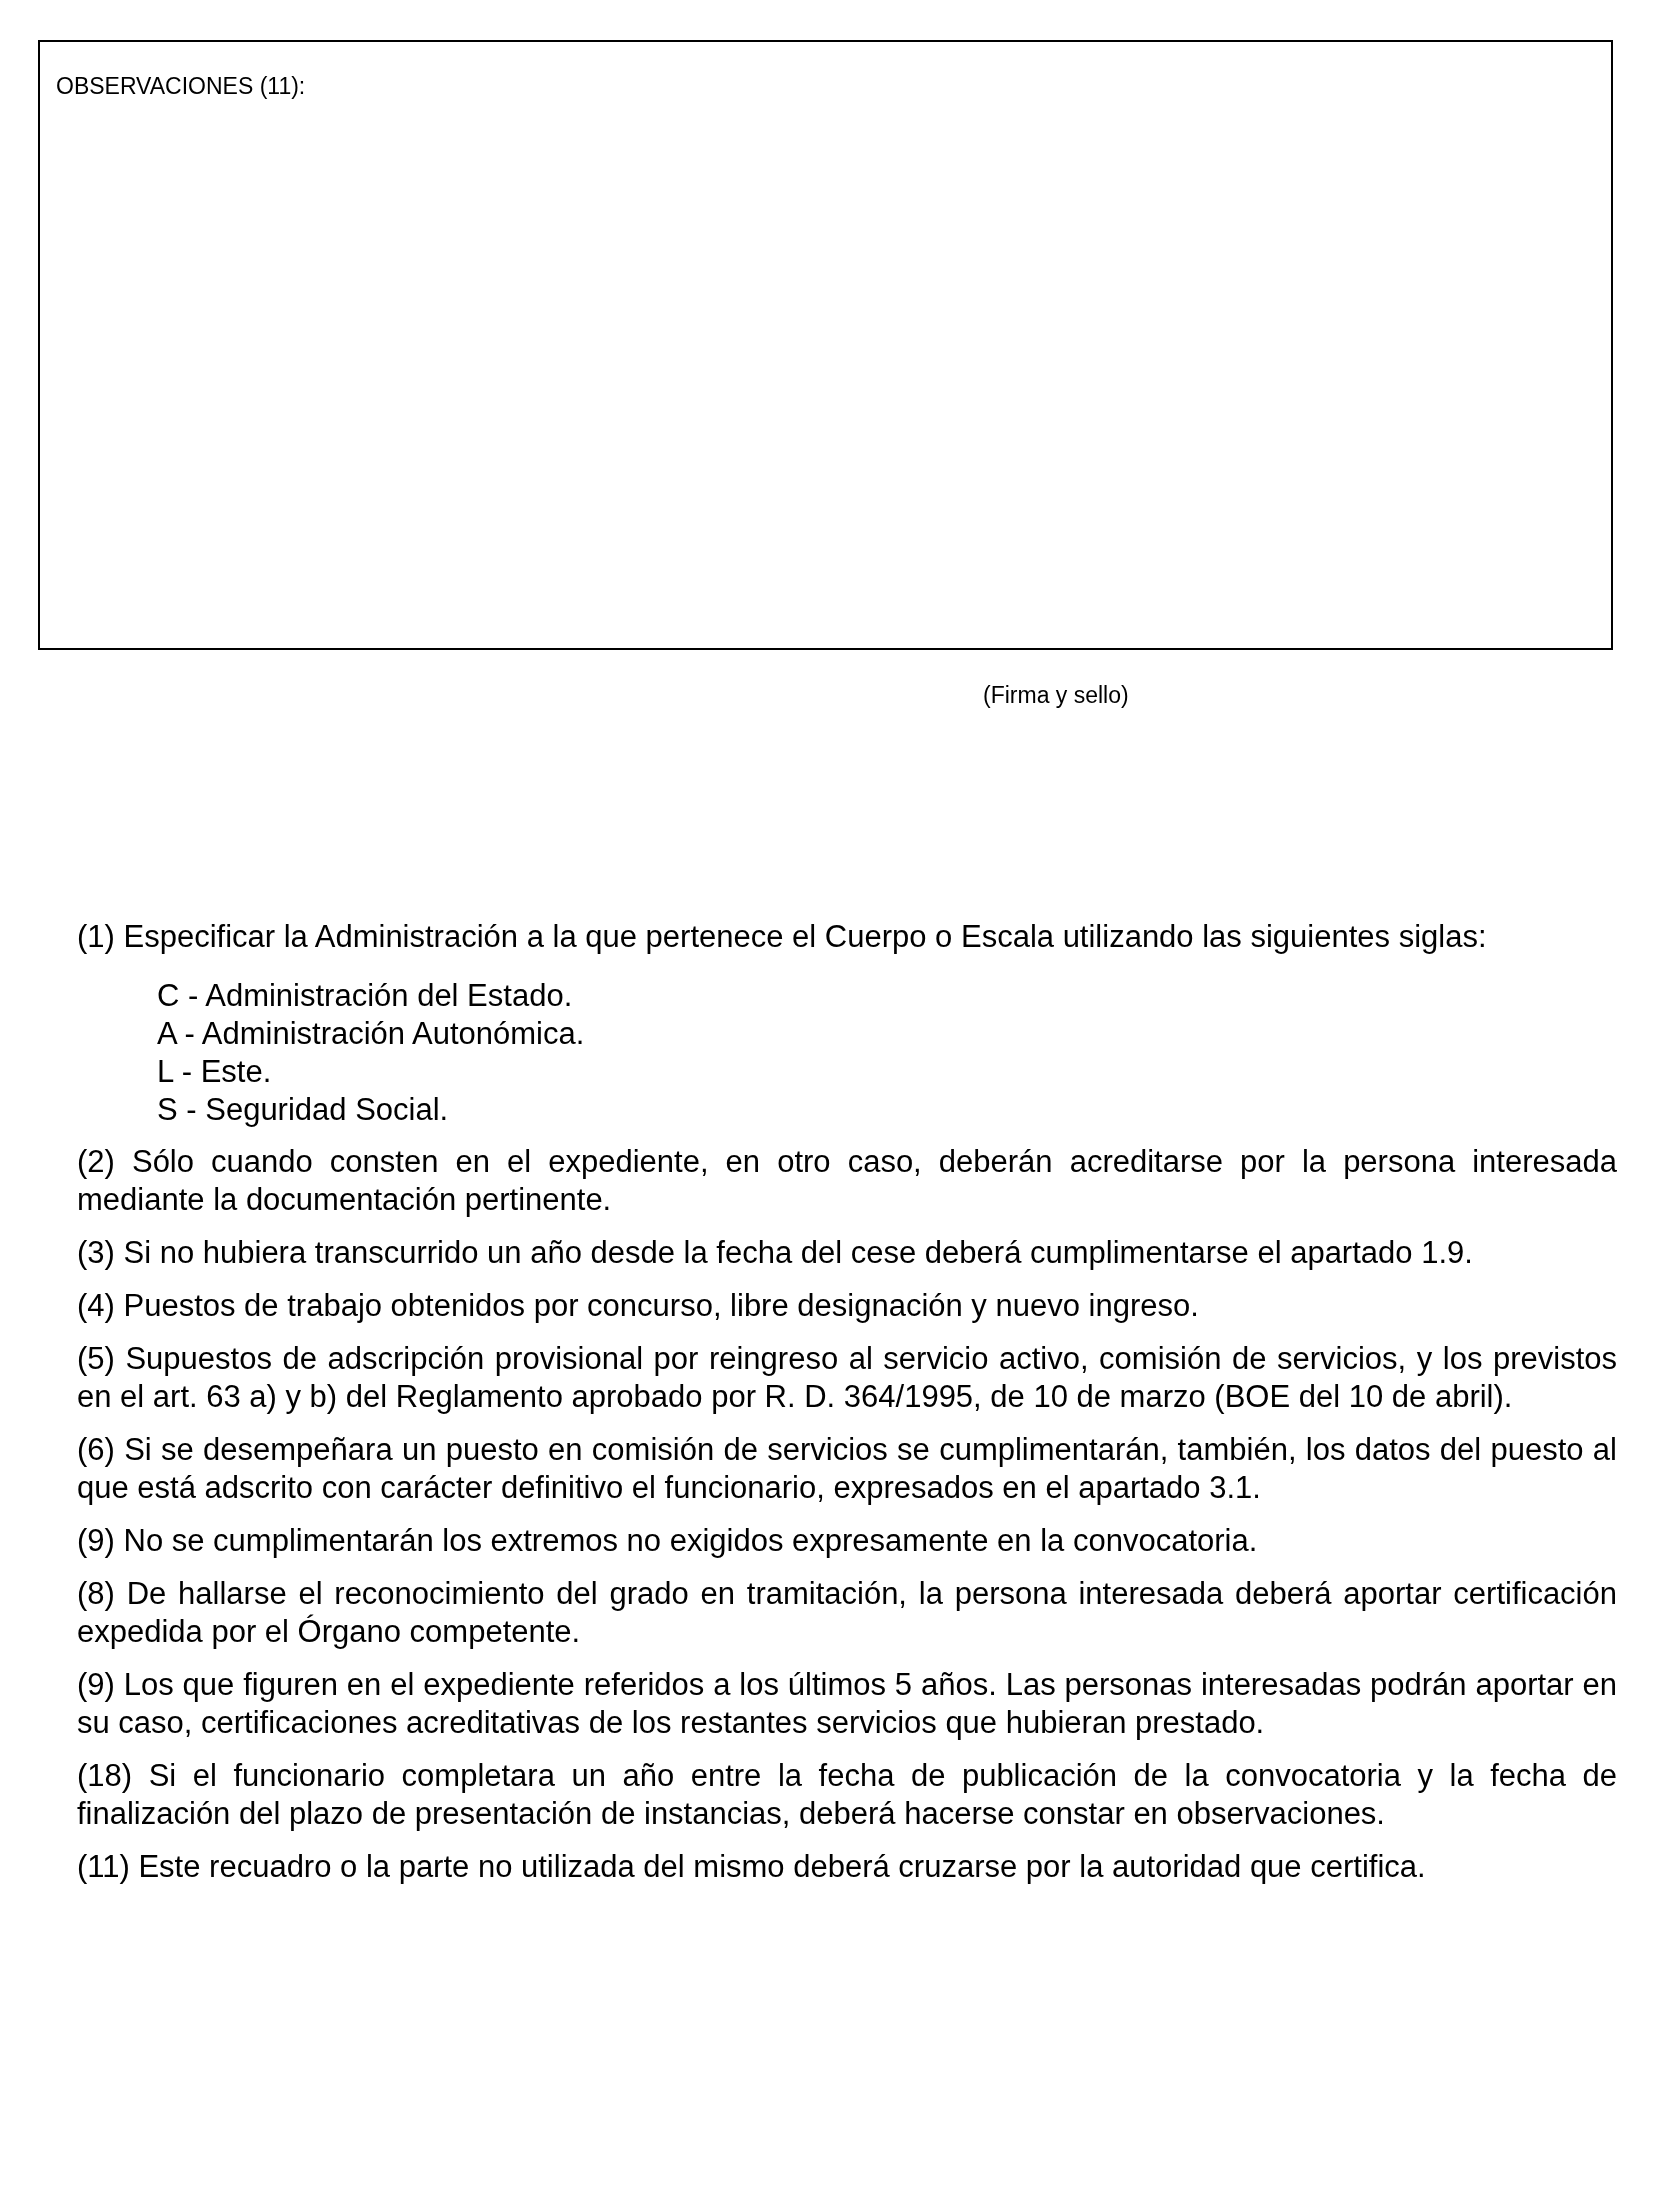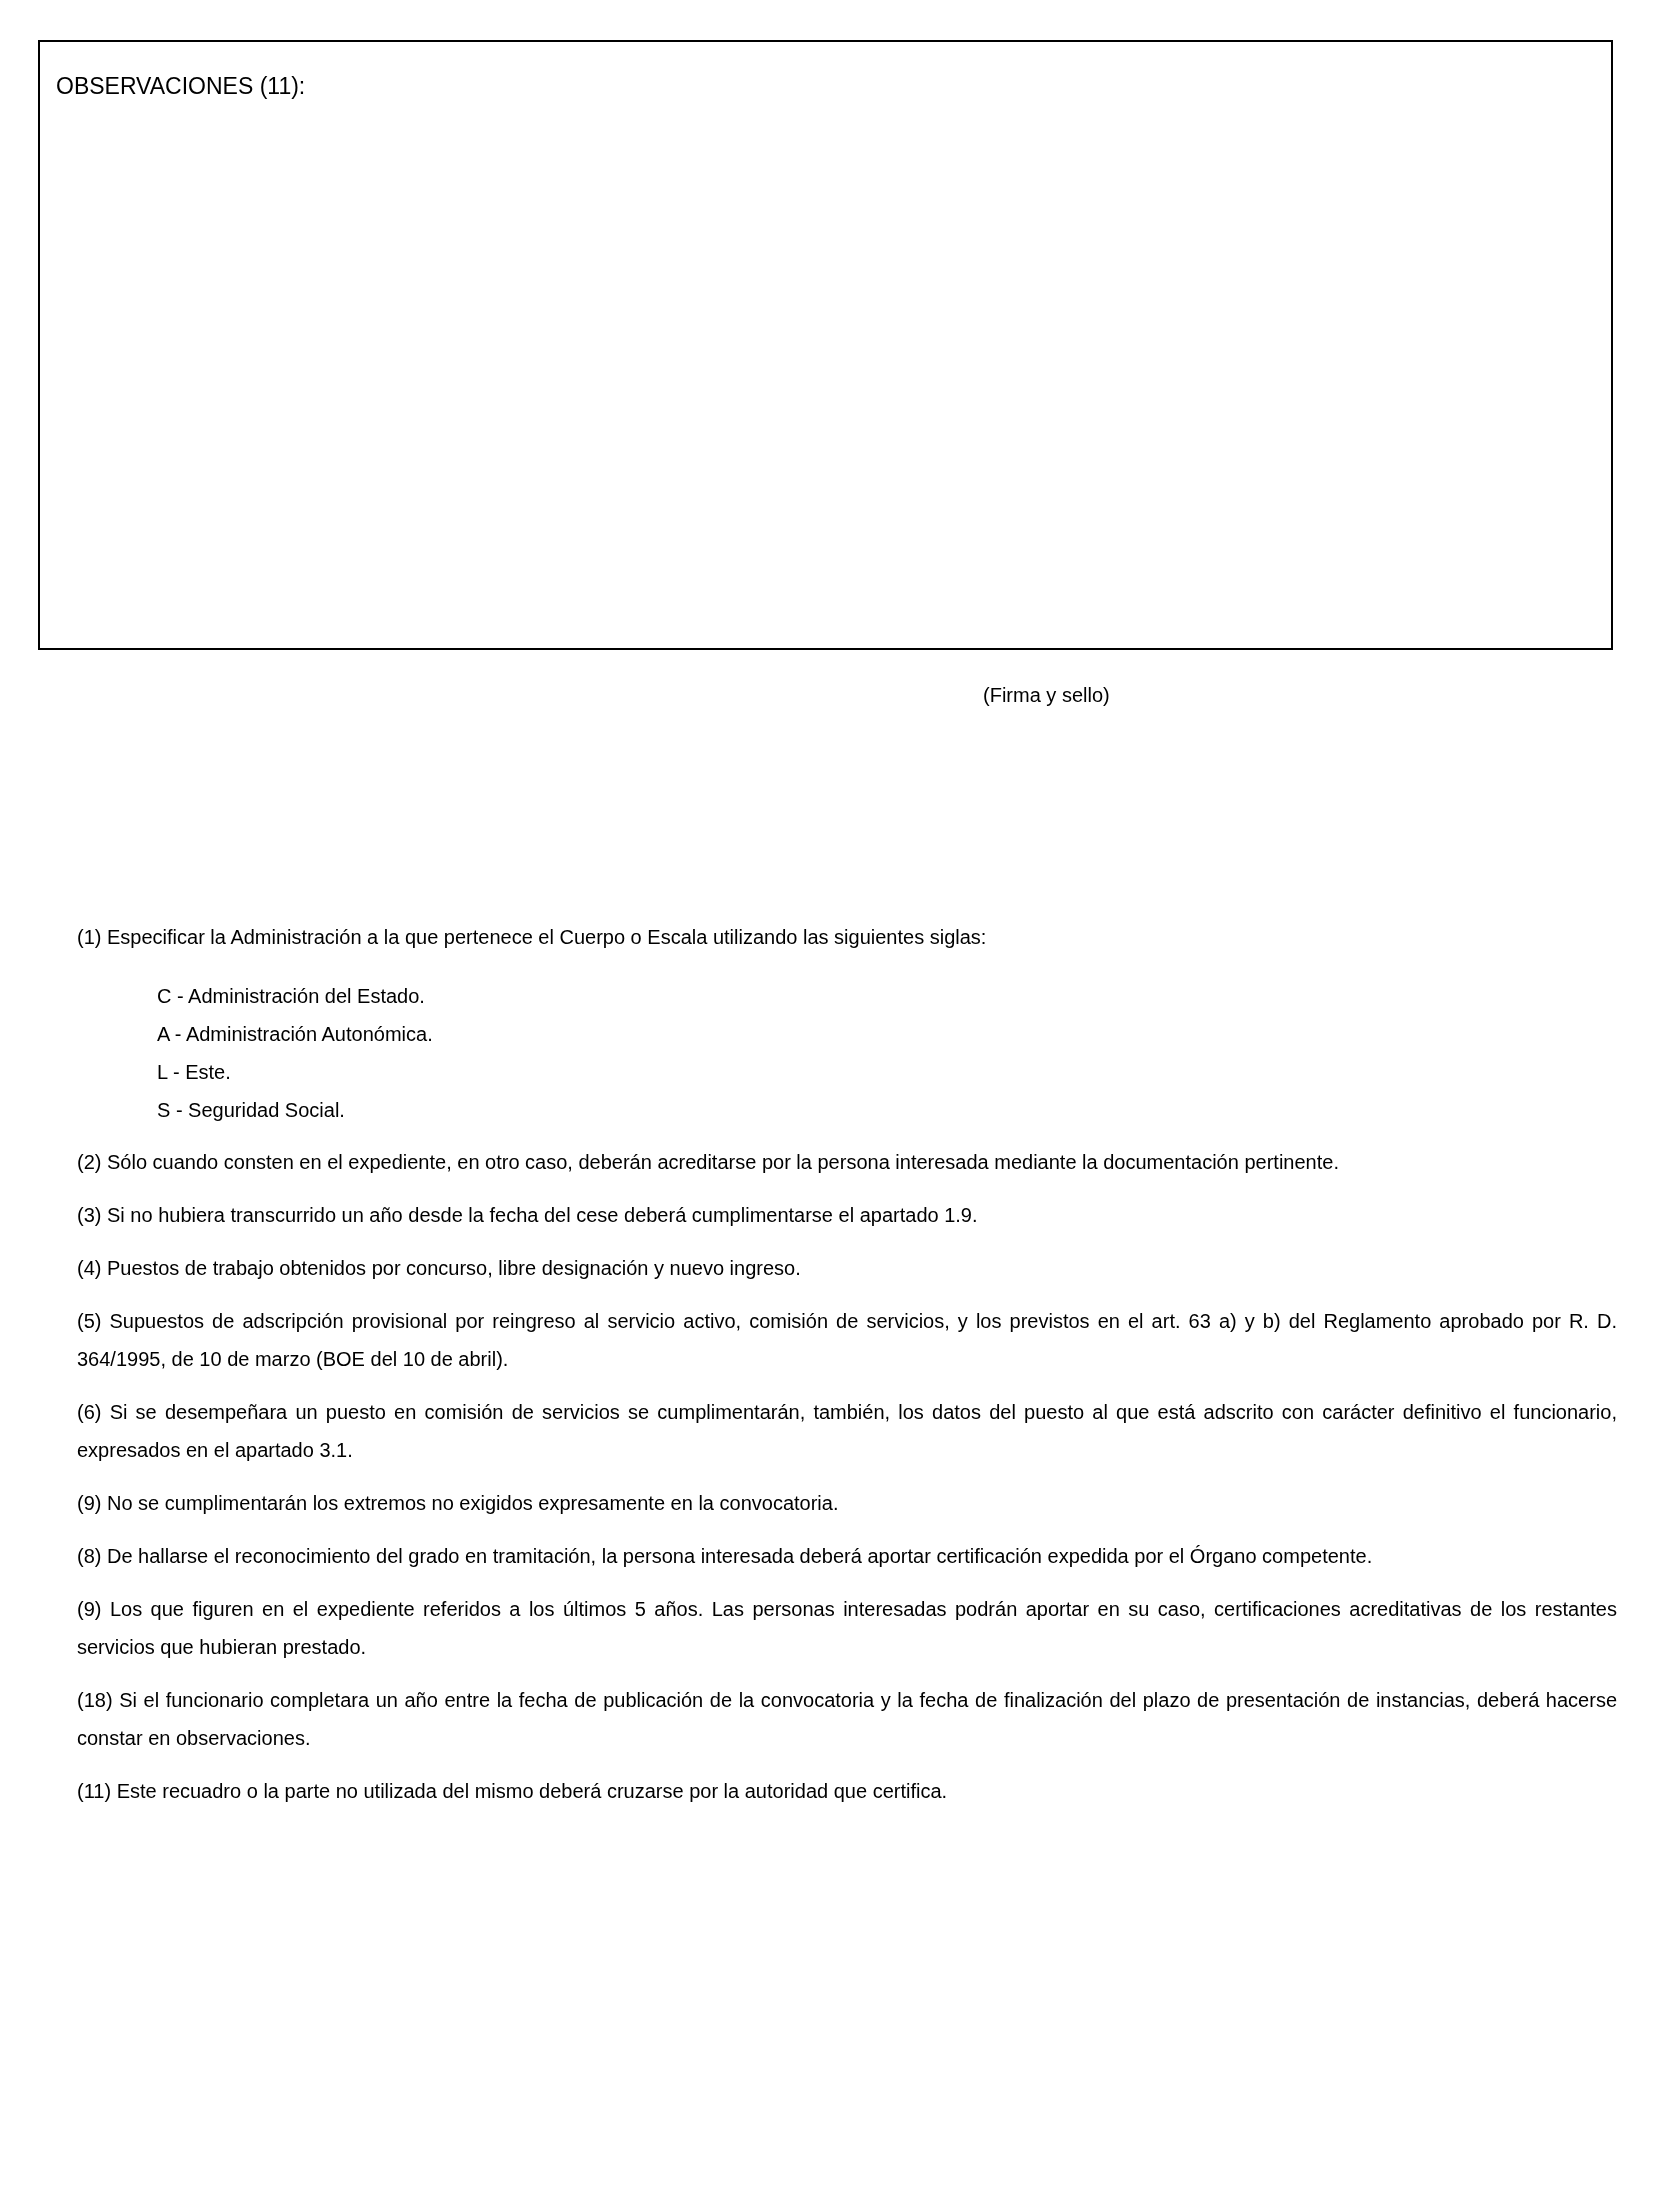--- a/index.html
+++ b/index.html
@@ -33,31 +33,31 @@
     left: 16px;
     top: 31px;
     font-size: 23px;
     line-height: 27px;
     white-space: nowrap;
   }
   .firma-label {
     position: absolute;
     left: 983px;
     top: 682px;
-    font-size: 20px;
+    font-size: 23px;
     line-height: 27px;
     white-space: nowrap;
     text-align: right;
   }
   .footnotes {
     position: absolute;
     left: 77px;
     top: 918px;
     width: 1540px;
-    font-size: 20px;
+    font-size: 31px;
     line-height: 38px;
   }
   .fn {
     margin: 0 0 15px 0;
   }
   .fn.justify {
     text-align: justify;
   }
   .fn.heading {
     margin-bottom: 20.7px;

